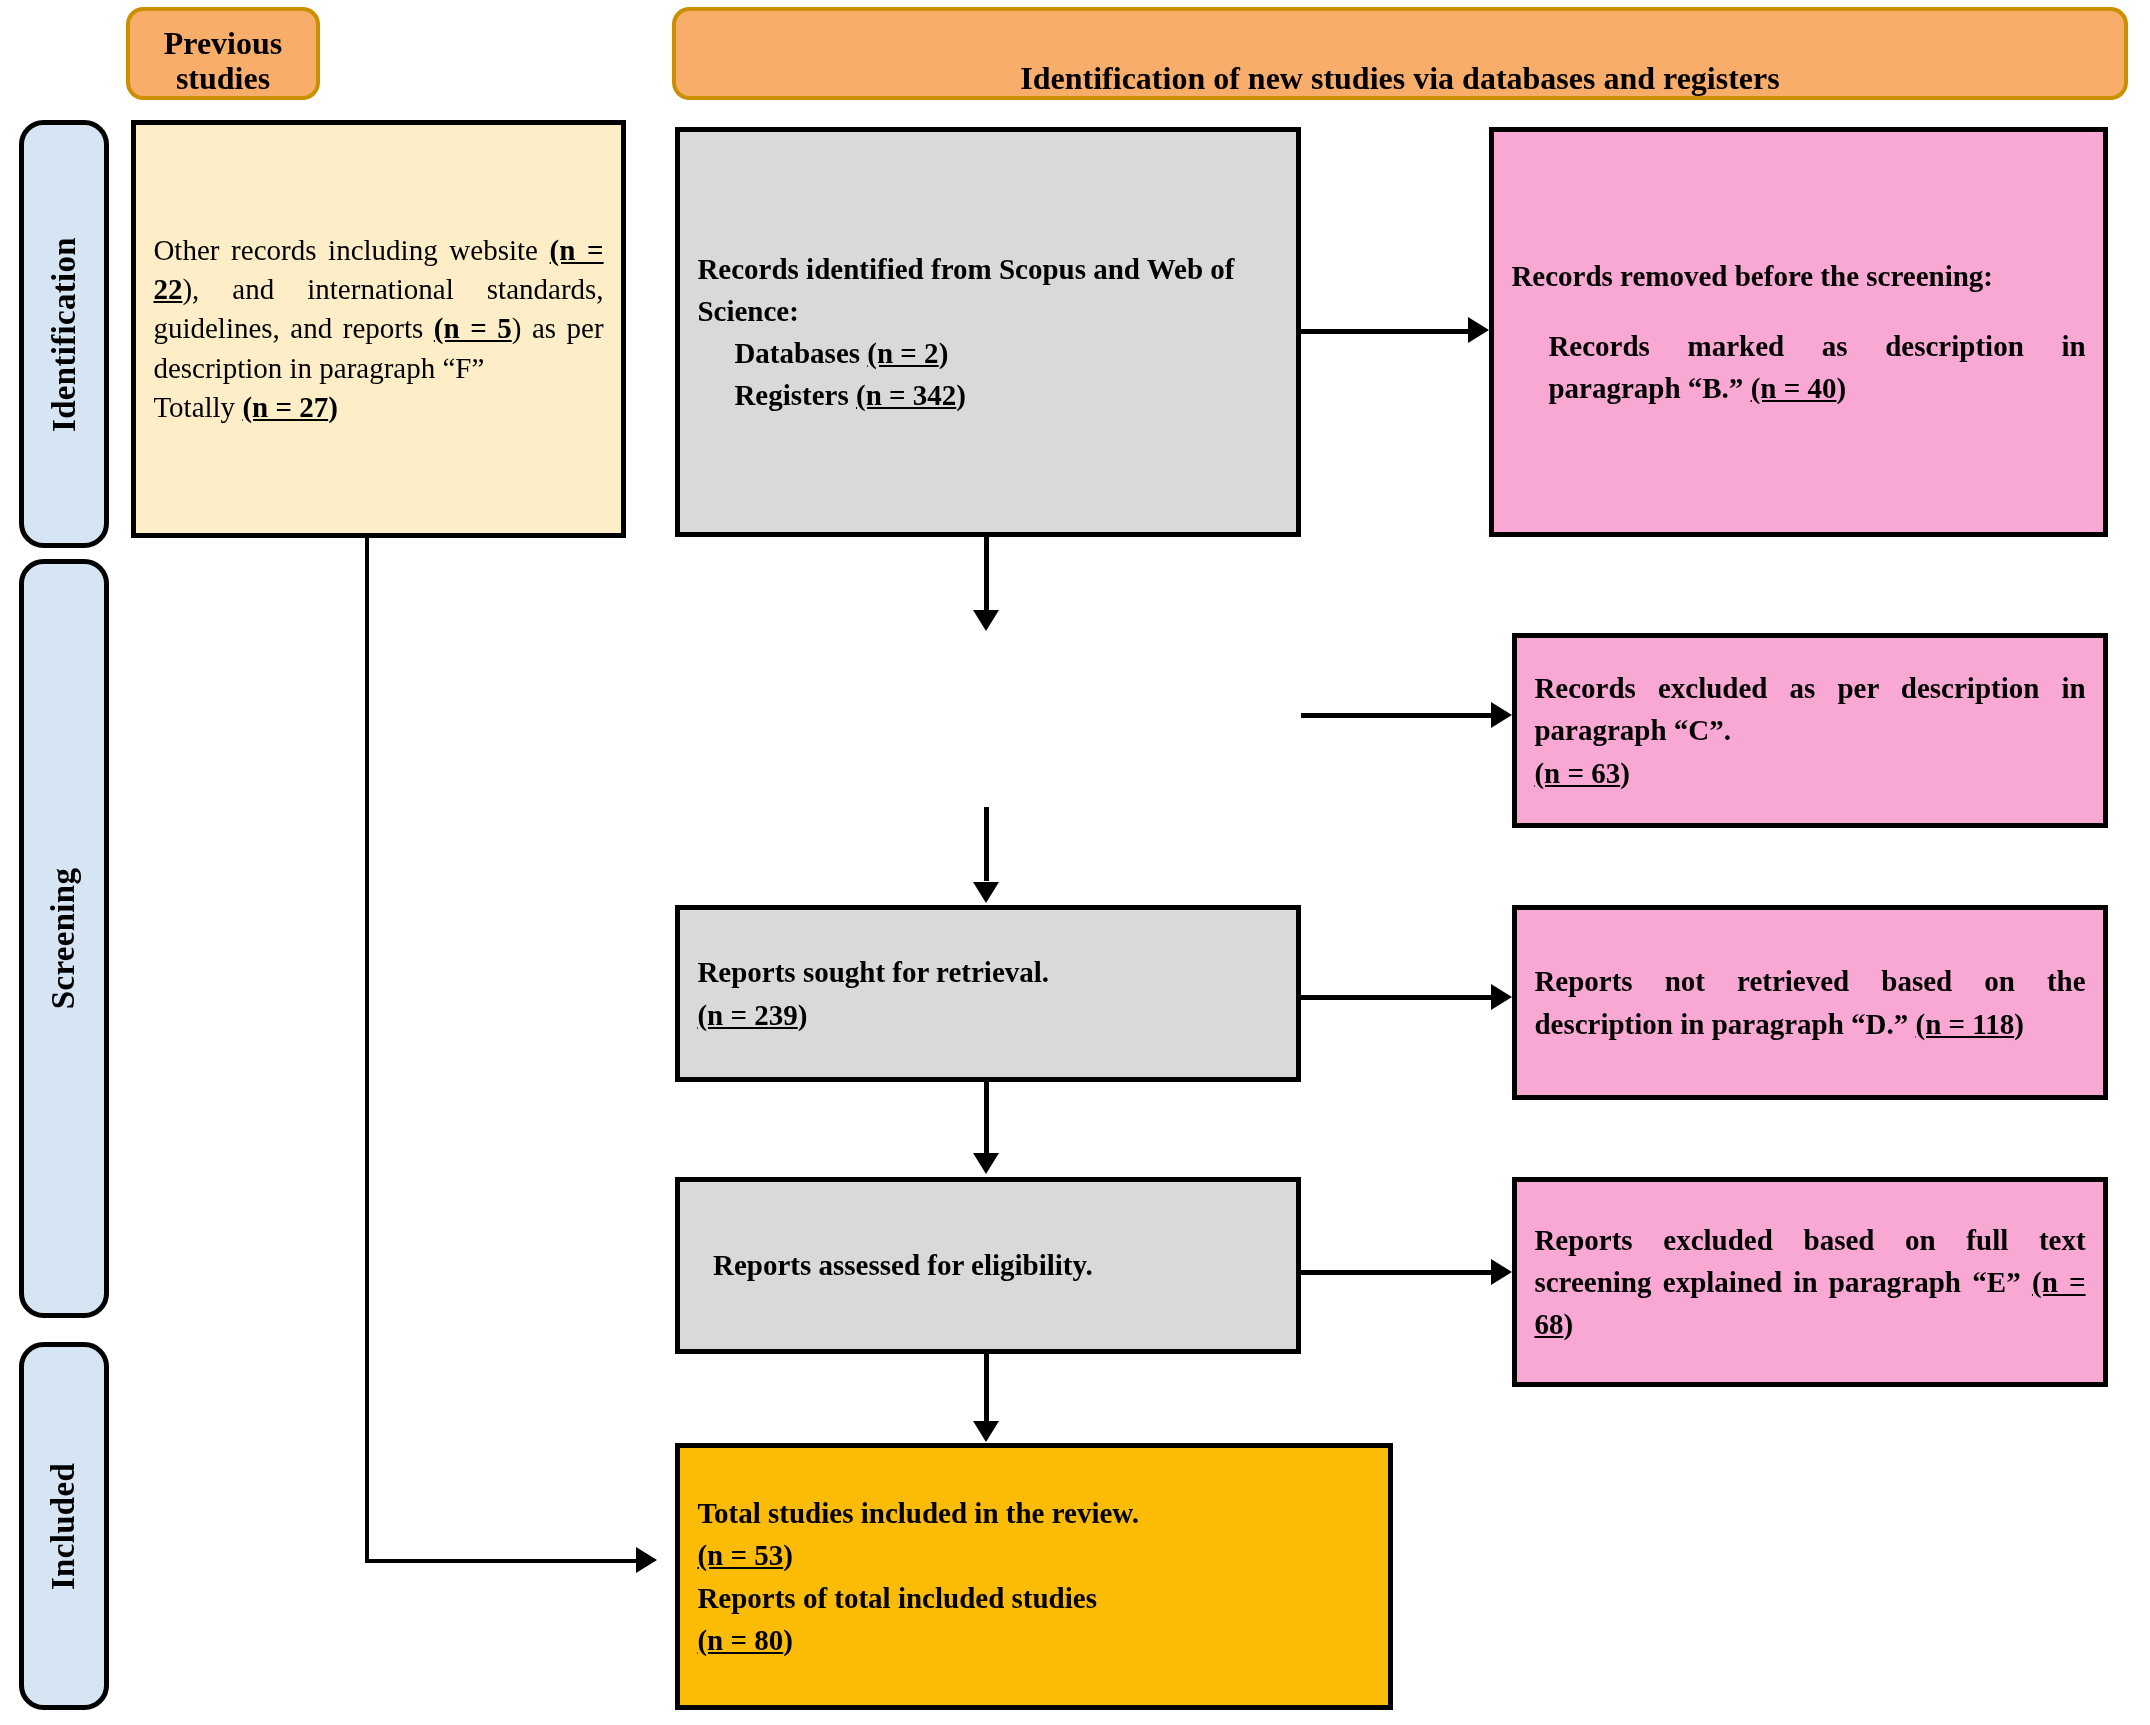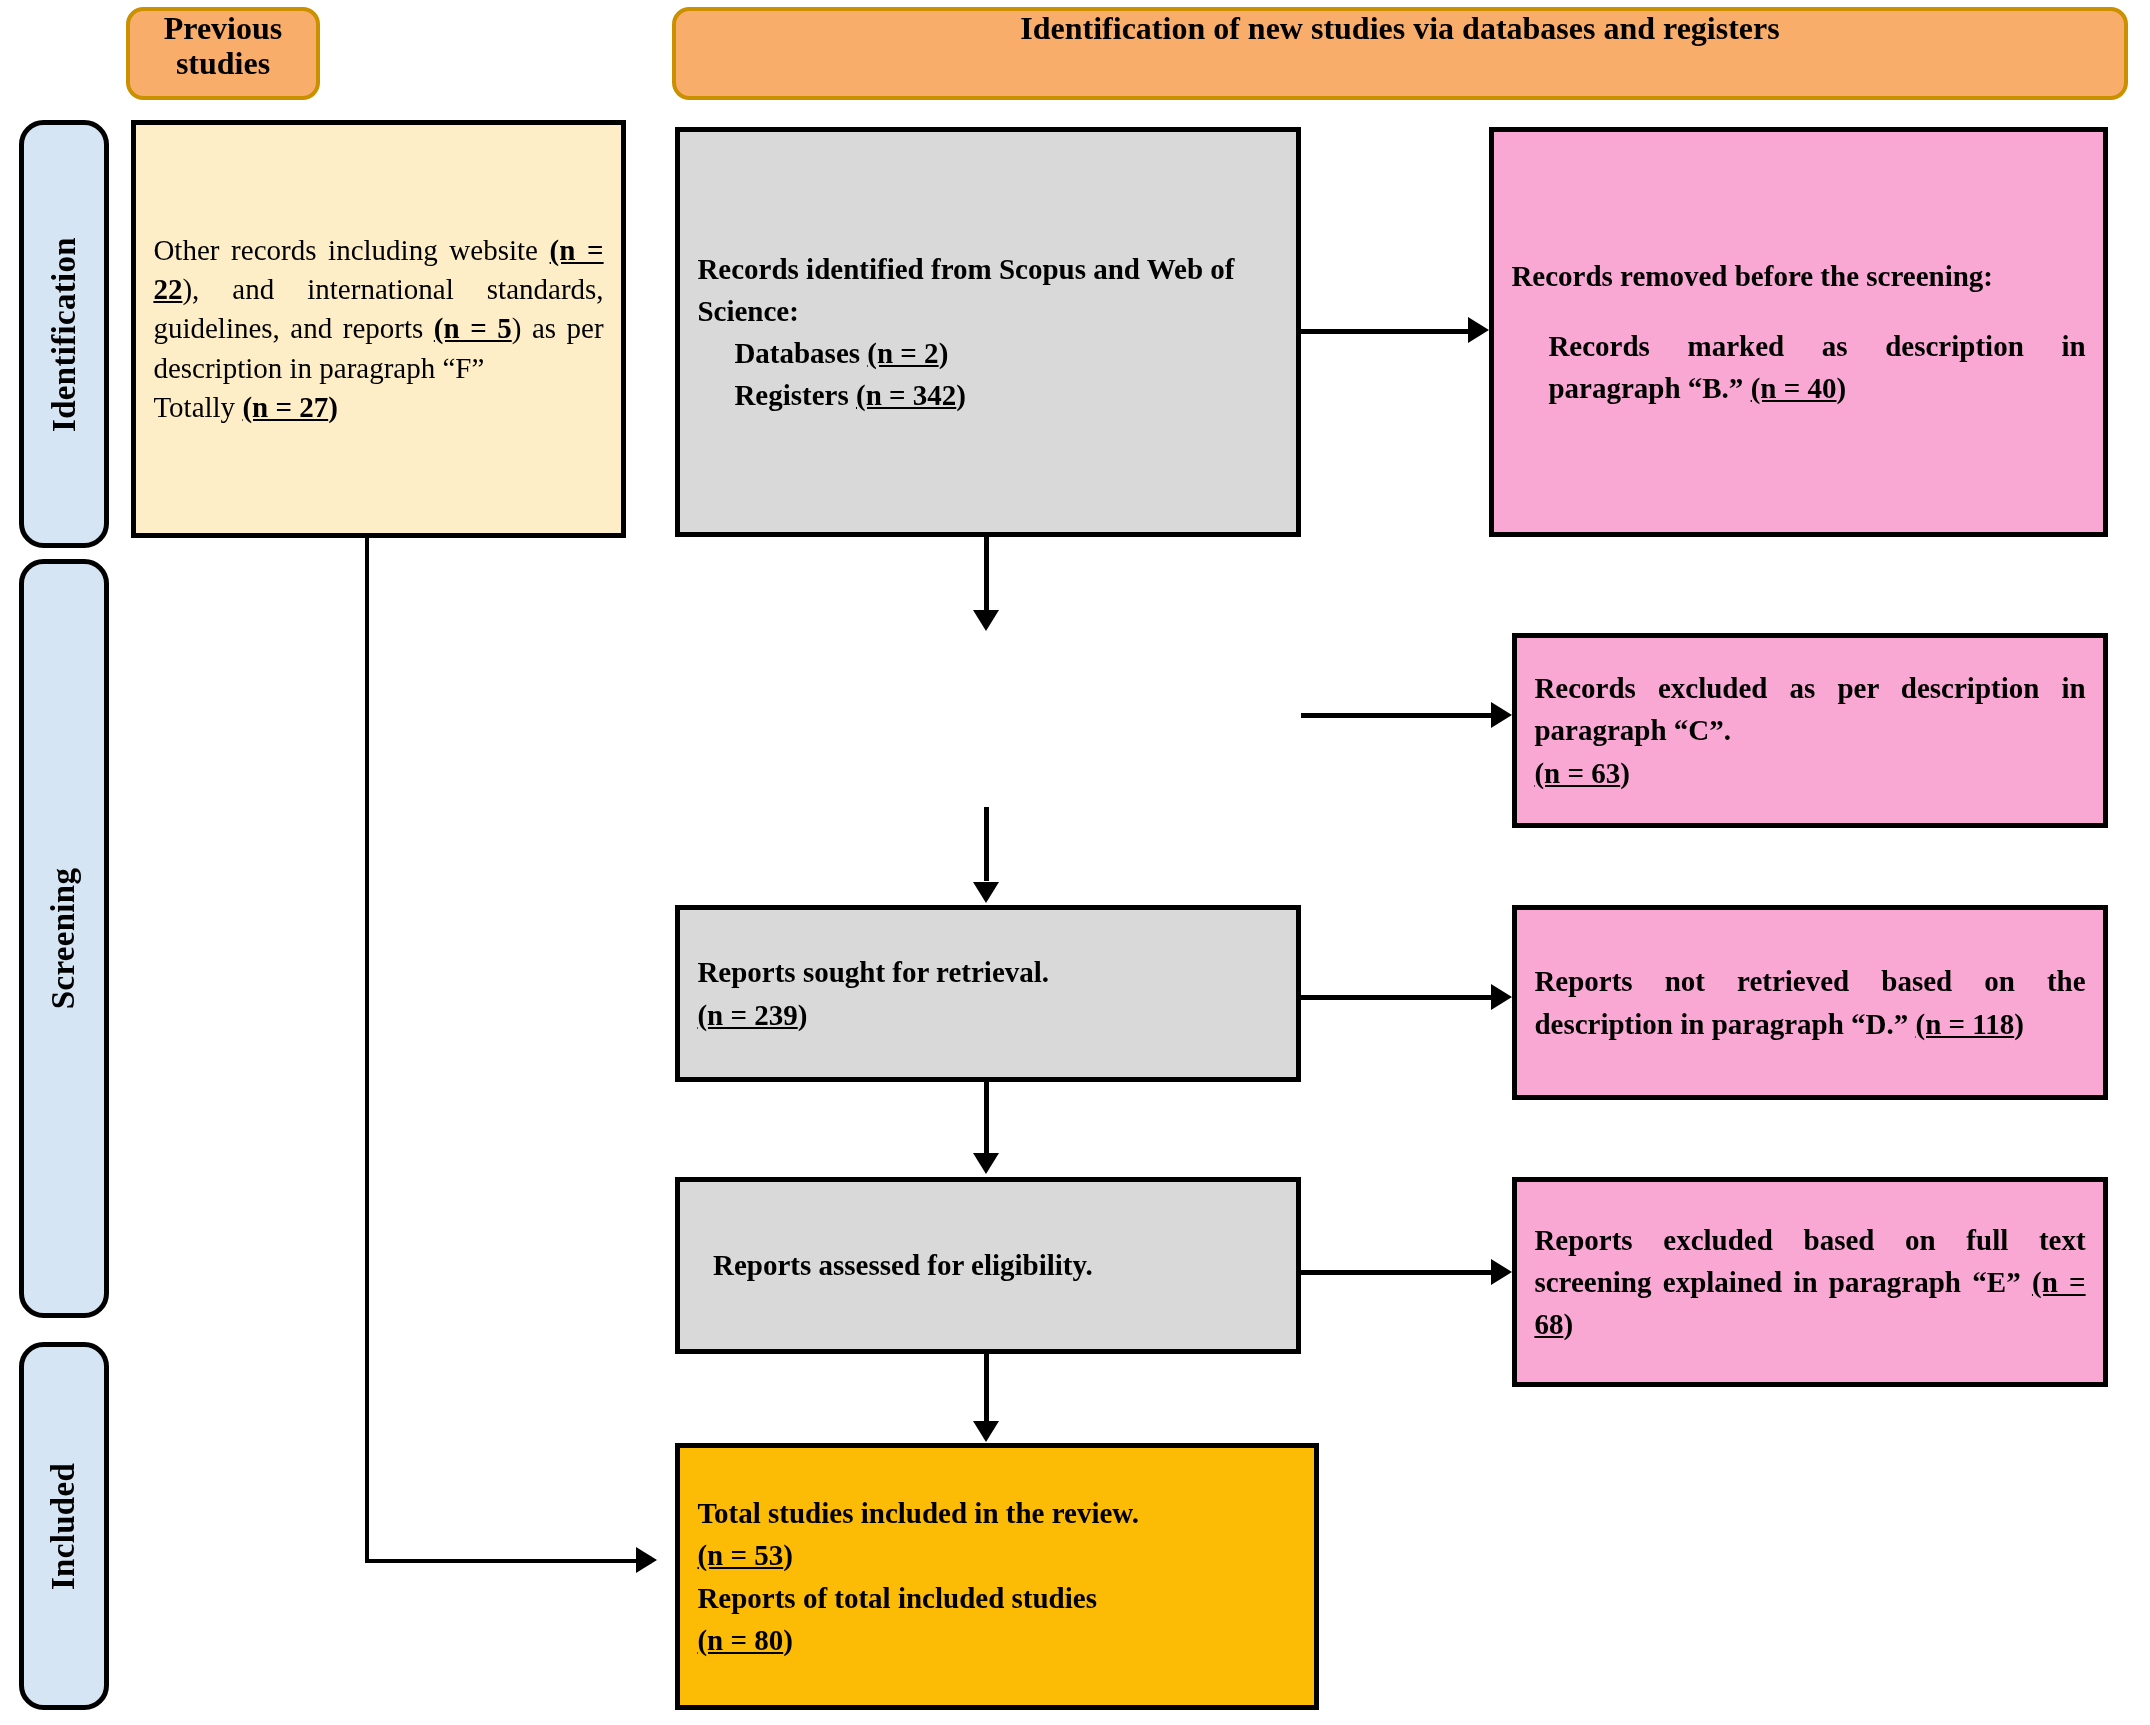--- a/index.html
+++ b/index.html
@@ -20,21 +20,21 @@
   }
 
   
   .hdr-pill {
     position: absolute;
     background: #f9ad6a;
     border: 4.6px solid #cb9000;
     border-radius: 17.4px;
     box-sizing: border-box;
     display: flex;
-    align-items: flex-start;
+    align-items: flex-end;
     justify-content: center;
     color: #000000;
     font-weight: bold;
     text-align: center;
     line-height: 1.1;
   }
 
   
   .stage-pill {
     position: absolute;
@@ -155,21 +155,21 @@
   </div>
 
   <div class="box grey" style="left:675px; top:1177px; width:626px; height:177px; font-size:29px; line-height:1.45;padding-left:33px;">
     <p class="t-left bold">Reports assessed for eligibility.</p>
   </div>
 
   <div class="box green" style="left:1512px; top:1177px; width:596px; height:210px; font-size:29px; line-height:1.45;">
     <p class="t-just bold"><span>Reports excluded based on full text screening explained in paragraph “E” </span><span class="uline">(n = 68</span><span>)</span></p>
   </div>
 
-  <div class="box gold" style="left:675px; top:1443px; width:644px; height:267px; font-size:29px; line-height:1.45;">
+  <div class="box gold" style="left:675px; top:1443px; width:718px; height:267px; font-size:29px; line-height:1.45;">
     <p class="t-left bold">Total studies included in the review.</p>
     <p class="t-left bold"><span class="uline">(n = 53</span><span>)</span></p>
     <p class="t-left bold">Reports of total included studies</p>
     <p class="t-left bold"><span class="uline">(n = 80</span><span>)</span></p>
   </div>
 
   <div class="vline" style="left:984px; top:537px; width:4.6px; height:74px;"></div>
   <div class="arrow-down" style="left:973px; top:610px;"></div>
 
   <div class="hline" style="left:1301px; top:329px; width:169px; height:4.6px;"></div>

